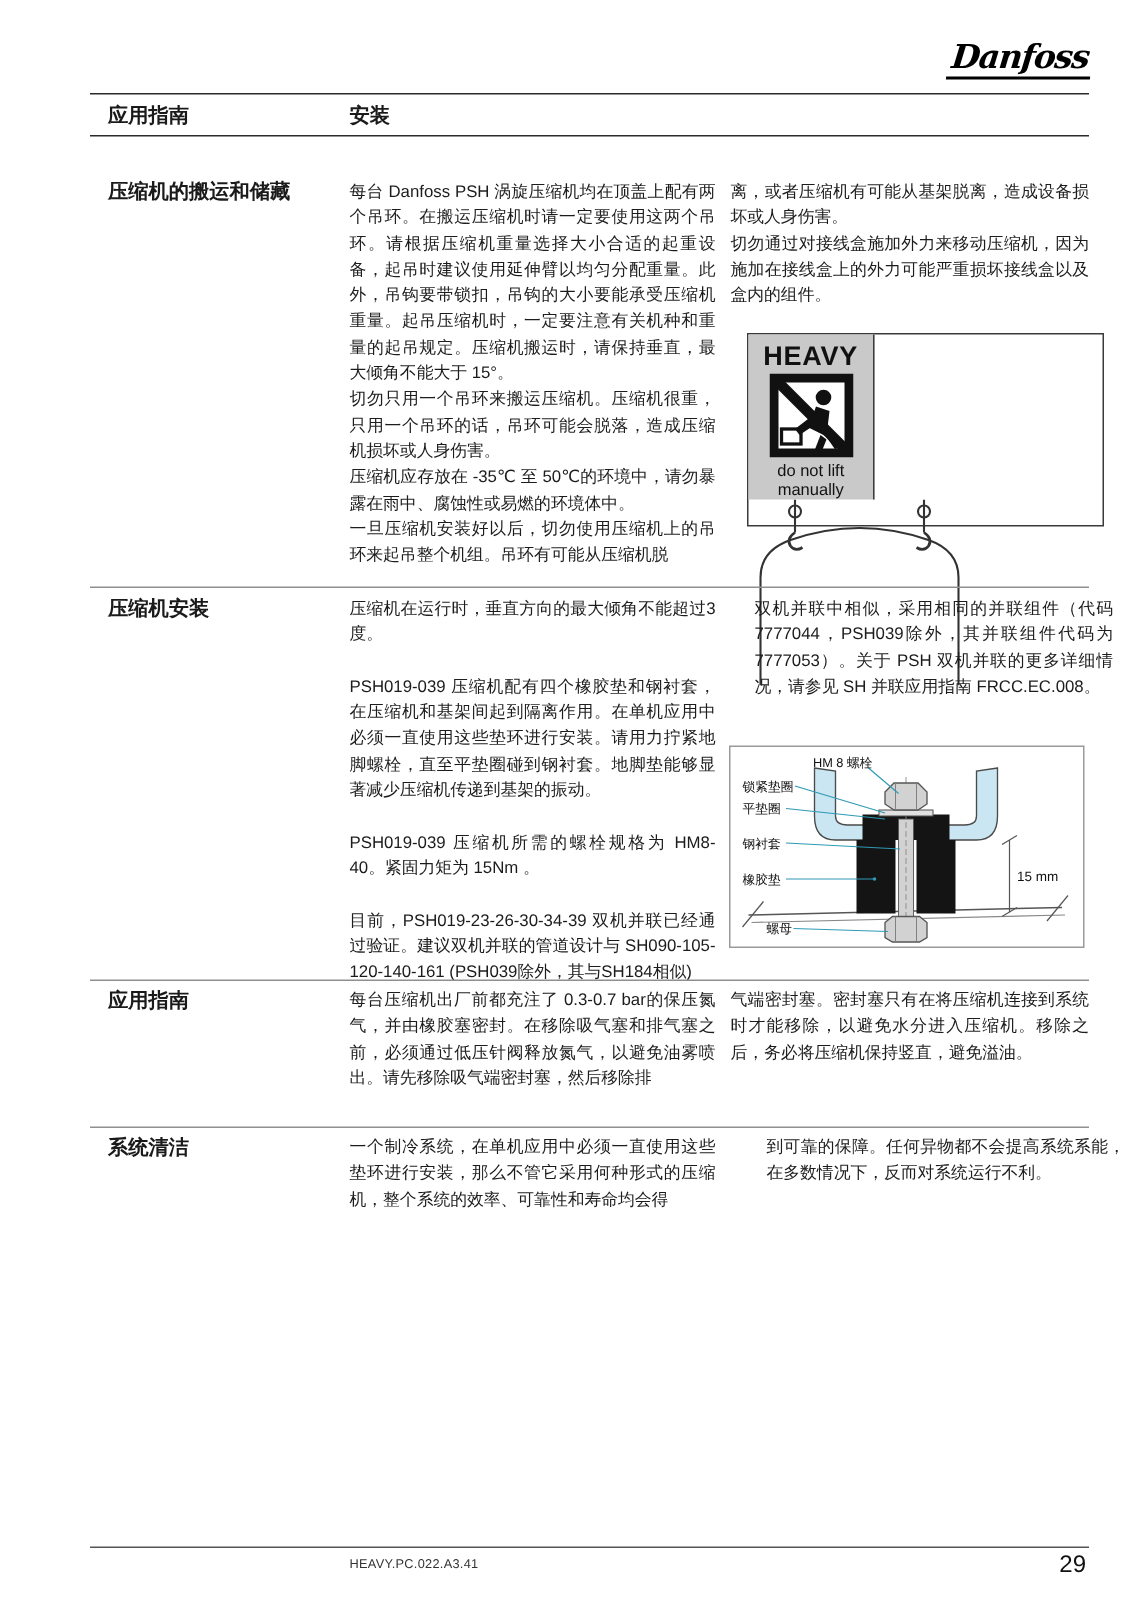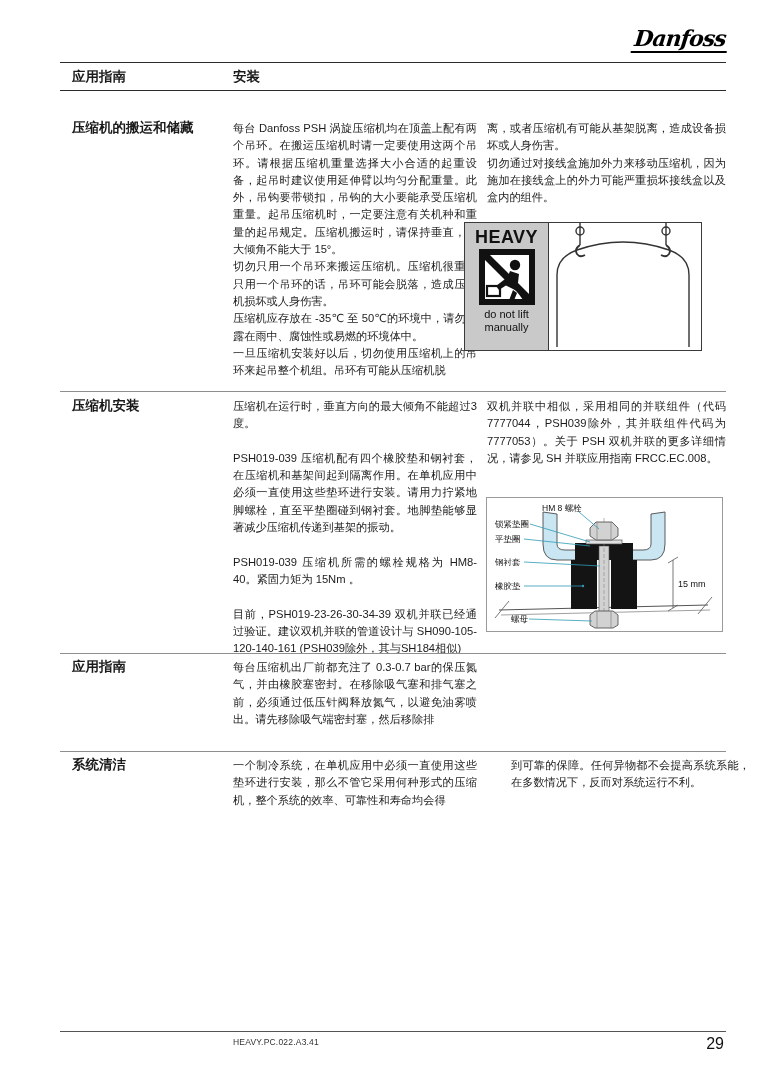--- a/index.html
+++ b/index.html
@@ -19,21 +19,21 @@
   }
   .hdr-cell{position:absolute;top:68px;font-size:13.5px;font-weight:bold;}
   .sec-title{position:absolute;left:72px;width:155px;font-size:13.5px;font-weight:bold;line-height:1.25;}
   .body-col{
     position:absolute;font-size:11.2px;line-height:17.3px;
     text-align:justify;white-space:pre-line;color:#1c1c1c;
   }
   .col-mid{left:233px;width:244px;}
   .col-right{left:487px;width:239px;}
   .fig{position:absolute;background:#fff;}
-  .fig-warning{left:464px;top:222px;width:236px;height:127px;border:1.6px solid #3a3a3a;display:flex;}
+  .fig-warning{left:498px;top:222px;width:236px;height:127px;border:1.6px solid #3a3a3a;display:flex;flex-direction:column;}
   .warn-left{
     width:84px;height:100%;background:#c9c9c9;border-right:1.6px solid #3a3a3a;
     display:flex;flex-direction:column;align-items:center;box-sizing:border-box;padding-top:5px;
   }
   .warn-heading{font-size:18px;font-weight:bold;color:#111;letter-spacing:0.5px;line-height:1;}
   .warn-caption{font-size:11px;color:#111;text-align:center;line-height:1.15;white-space:pre-line;margin-top:3px;}
   .warn-right{flex:1;position:relative;}
   .fig-mount{left:486px;top:497px;width:235px;height:133px;border:1px solid #9a9a9a;}
   .footer-code{position:absolute;left:233px;top:1037px;font-size:8.5px;color:#333;letter-spacing:0.2px;}
   .footer-page{position:absolute;right:34px;top:1035px;font-size:16px;color:#111;}
@@ -90,21 +90,21 @@
 
   <div class="rule-light" style="top:391px;"></div>
   <div class="sec-title" style="top:398px;">压缩机安装</div>
   <div class="body-col col-mid" style="top:398px;">压缩机在运行时，垂直方向的最大倾角不能超过3度。
 
 PSH019-039 压缩机配有四个橡胶垫和钢衬套，在压缩机和基架间起到隔离作用。在单机应用中必须一直使用这些垫环进行安装。请用力拧紧地脚螺栓，直至平垫圈碰到钢衬套。地脚垫能够显著减少压缩机传递到基架的振动。
 
 PSH019-039 压缩机所需的螺栓规格为 HM8-40。紧固力矩为 15Nm 。
 
 目前，PSH019-23-26-30-34-39 双机并联已经通过验证。建议双机并联的管道设计与 SH090-105-120-140-161 (PSH039除外，其与SH184相似)</div>
-  <div class="body-col col-right" style="top:398px;">双机并联中相似，采用相同的并联组件（代码 7777044，PSH039除外，其并联组件代码为 7777053）。关于 PSH 双机并联的更多详细情况，请参见 SH 并联应用指南 FRCC.EC.008。</div>
+  <div class="body-col col-right" style="top:398px;margin-left:16px;">双机并联中相似，采用相同的并联组件（代码 7777044，PSH039除外，其并联组件代码为 7777053）。关于 PSH 双机并联的更多详细情况，请参见 SH 并联应用指南 FRCC.EC.008。</div>
 
   <div class="fig fig-mount">
     <svg width="233" height="131" viewBox="0 0 233 131">
 
       <line x1="12" y1="112" x2="221" y2="107" stroke="#555" stroke-width="1"></line>
       <line x1="14" y1="117" x2="223" y2="112" stroke="#888" stroke-width="0.8"></line>
       <line x1="8" y1="120" x2="22" y2="103" stroke="#555" stroke-width="0.8"></line>
       <line x1="211" y1="116" x2="225" y2="99" stroke="#555" stroke-width="0.8"></line>
 
       <path d="M 56,14 L 70,16 L 70,46 Q 70,52 78,52 L 104,52 L 104,62 L 70,62 Q 56,62 56,46 Z" fill="#c9e6f2" stroke="#4a4a4a" stroke-width="0.9"></path>
@@ -145,20 +145,21 @@
       <text x="8" y="67" font-size="8.5" fill="#111">钢衬套</text>
       <text x="8" y="91" font-size="8.5" fill="#111">橡胶垫</text>
       <text x="24" y="124" font-size="8.5" fill="#111">螺母</text>
       <text x="191" y="89" font-size="9" fill="#111">15 mm</text>
     </svg>
   </div>
 
   <div class="rule-light" style="top:653px;"></div>
   <div class="sec-title" style="top:659px;">应用指南</div>
   <div class="body-col col-mid" style="top:659px;">每台压缩机出厂前都充注了 0.3-0.7 bar的保压氮气，并由橡胶塞密封。在移除吸气塞和排气塞之前，必须通过低压针阀释放氮气，以避免油雾喷出。请先移除吸气端密封塞，然后移除排</div>
+  <div class="body-col col-right" style="top:659px;">气端密封塞。密封塞只有在将压缩机连接到系统时才能移除，以避免水分进入压缩机。移除之后，务必将压缩机保持竖直，避免溢油。</div>
 
   <div class="rule-light" style="top:751px;"></div>
   <div class="sec-title" style="top:757px;">系统清洁</div>
   <div class="body-col col-mid" style="top:757px;">一个制冷系统，在单机应用中必须一直使用这些垫环进行安装，那么不管它采用何种形式的压缩机，整个系统的效率、可靠性和寿命均会得</div>
   <div class="body-col col-right" style="top:757px;margin-left:24px;">到可靠的保障。任何异物都不会提高系统系能，在多数情况下，反而对系统运行不利。</div>
 
   <div class="rule-light" style="top:1031px;border-top-color:#555;"></div>
   <div class="footer-code">HEAVY.PC.022.A3.41</div>
   <div class="footer-page">29</div>
 

